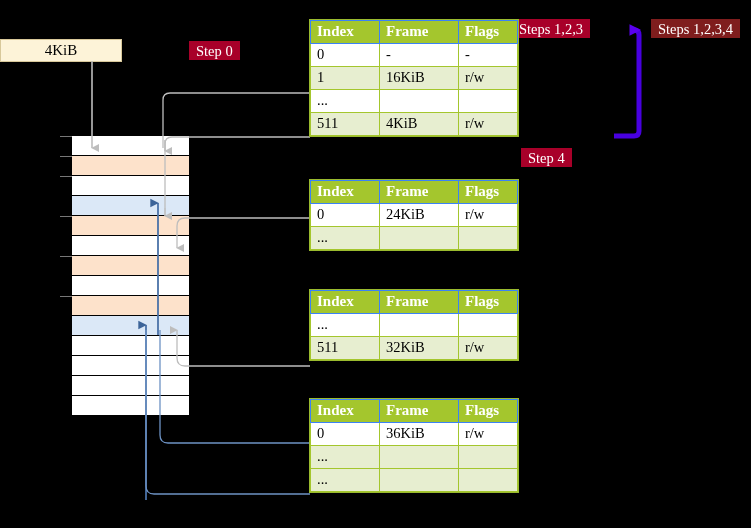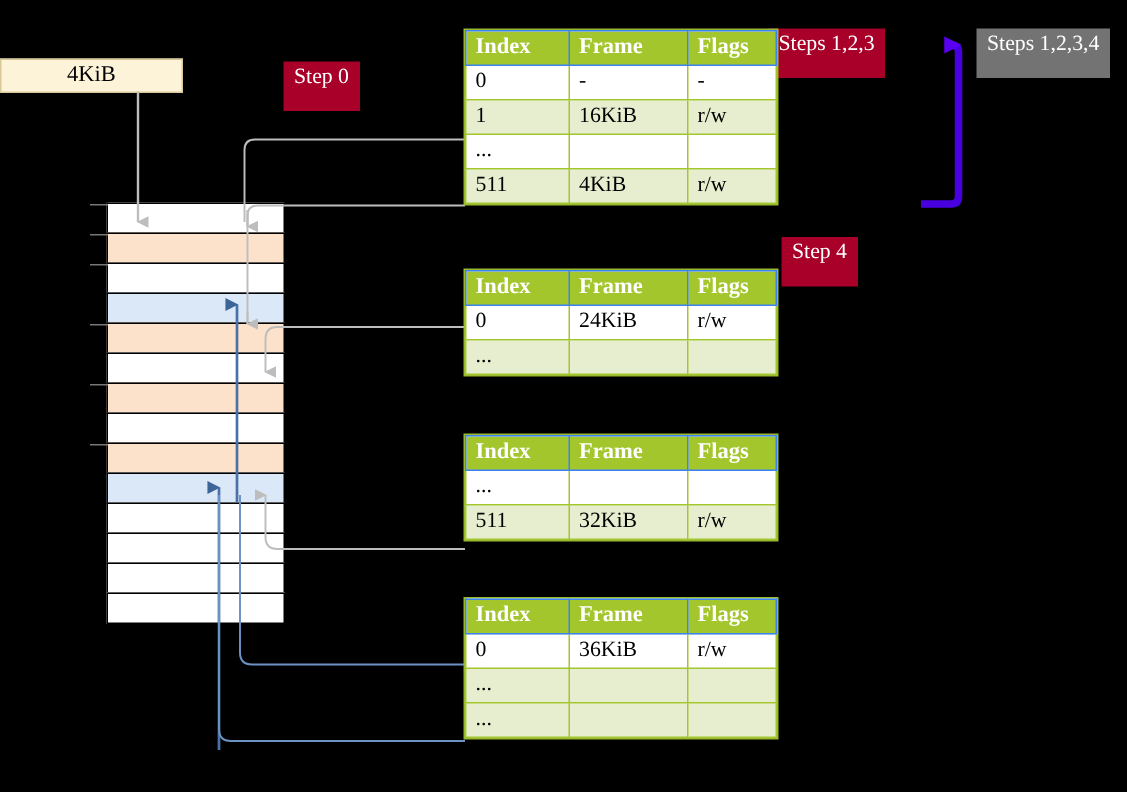--- a/index.html
+++ b/index.html
@@ -41,26 +41,26 @@
   .ptable td.hl{background:#ffff99;}
   .c-index{width:56px;}
   .c-frame{width:66px;}
   .c-flags{width:46px;}
 
   
   .badge{
     position:absolute;
     color:#ffffff;
     font-size:14.5px;
-    padding:1px 7px 14px 7px;
+    padding:1px 7px 0 7px;
     white-space:nowrap;
     line-height:1.25;
   }
   .badge.crimson{background:#a80029;}
-  .badge.violet{background:#737373;font-family:Liberation Serif, serif;}
+  .badge.violet{background:#7f1d1d;font-family:Liberation Serif, serif;}
 
   
   .kbox{
     position:absolute;
     background:#fdf3d8;
     border:1px solid #d8c89a;
     text-align:center;
     font-size:15px;
     line-height:1.35;
     color:#000;
@@ -99,21 +99,21 @@
   </div>
 
   <div class="badge crimson" style="left:512px;top:19px;">
     <span>Steps 1,2,3</span>
   </div>
 
   <div class="badge violet" style="left:651px;top:19px;">
     <span>Steps 1,2,3,4</span>
   </div>
 
-  <div class="badge crimson" style="left:521px;top:158px;">
+  <div class="badge crimson" style="left:521px;top:148px;">
     <span>Step 4</span>
   </div>
 
   <div class="memgrid" style="left:71px;top:135px;width:120px;height:281px;">
     <div class="memrow white" style="top:0px;height:20px;">
         <span class="tick"></span>
       </div>
     <div class="memrow peach" style="top:20px;height:20px;">
         <span class="tick"></span>
       </div>

